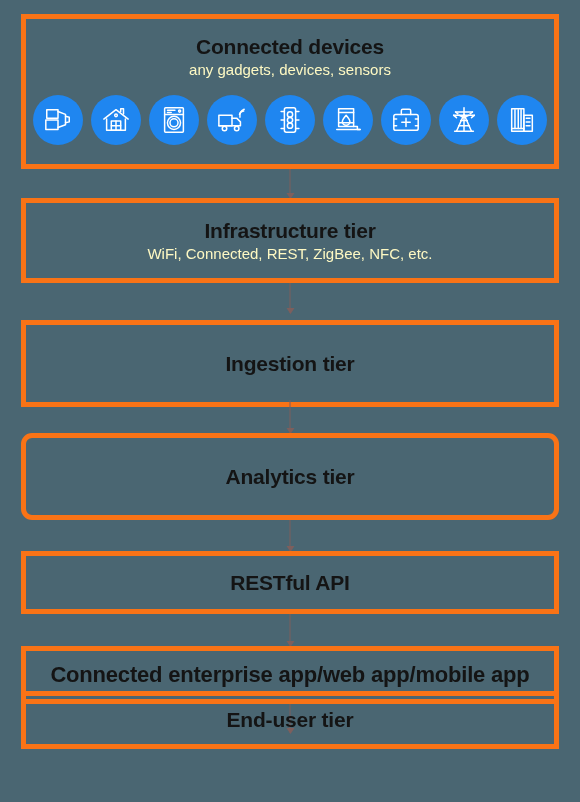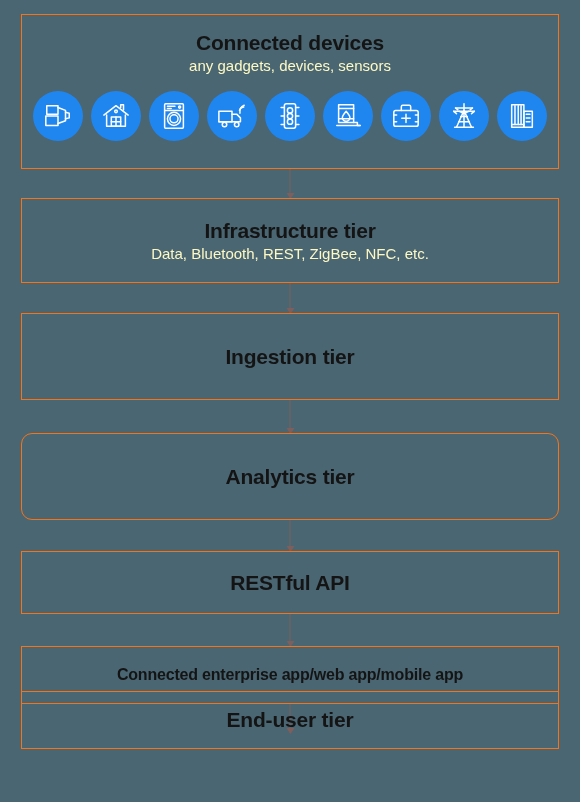--- a/index.html
+++ b/index.html
@@ -20,21 +20,21 @@
     left: 0;
     top: 0;
     width: 580px;
     height: 802px;
   }
 
   
   .tier {
     position: absolute;
     box-sizing: border-box;
-    border: 1px solid #f97316;
+    border: 5px solid #f97316;
     display: flex;
     flex-direction: column;
     align-items: center;
     justify-content: center;
   }
 
   .tier-title {
     color: #141414;
     font-weight: bold;
     font-size: 21px;
@@ -53,21 +53,21 @@
   }
 
   
   .tier.has-icons {
     justify-content: flex-start;
     padding-top: 16px;
   }
 
   
   .tier.wide .tier-title {
-    font-size: 16px;
+    font-size: 22px;
   }
 
   
   .icon-row {
     position: absolute;
     left: 0;
     right: 0;
     top: 76px;
     display: flex;
     justify-content: center;
@@ -226,26 +226,26 @@
         </svg>
       </div>
 
     </div>
   </div>
 
   <div class="arrow" style="top:169px; height:29px;"></div>
 
   <div class="tier" style="left:21px; top:198px; width:538px; height:85px;">
     <div class="tier-title">Infrastructure tier</div>
-    <div class="tier-subtitle">Data, Bluetooth, REST, ZigBee, NFC, etc.</div>
+    <div class="tier-subtitle">WiFi, Connected, REST, ZigBee, NFC, etc.</div>
   </div>
 
   <div class="arrow" style="top:283px; height:30px;"></div>
 
-  <div class="tier" style="left:21px; top:313px; width:538px; height:87px;">
+  <div class="tier" style="left:21px; top:320px; width:538px; height:87px;">
     <div class="tier-title">Ingestion tier</div>
   </div>
 
   <div class="arrow" style="top:400px; height:33px;"></div>
 
   <div class="tier" style="left:21px; top:433px; width:538px; height:87px;border-radius:11px;">
     <div class="tier-title">Analytics tier</div>
   </div>
 
   <div class="arrow" style="top:520px; height:31px;"></div>

